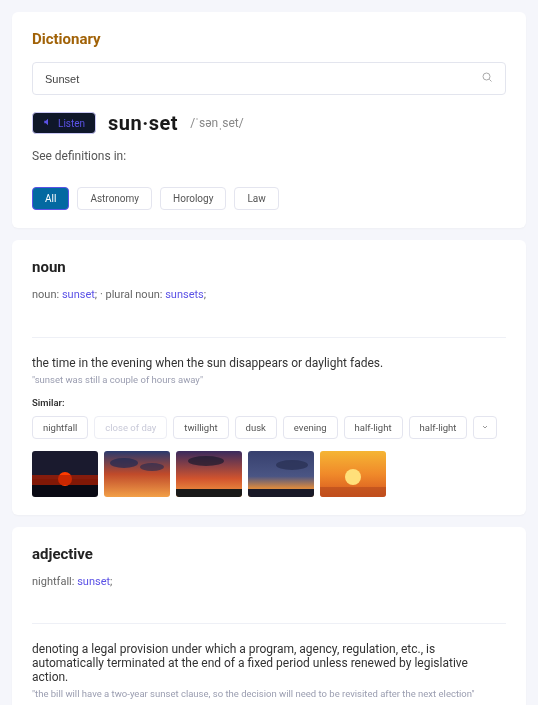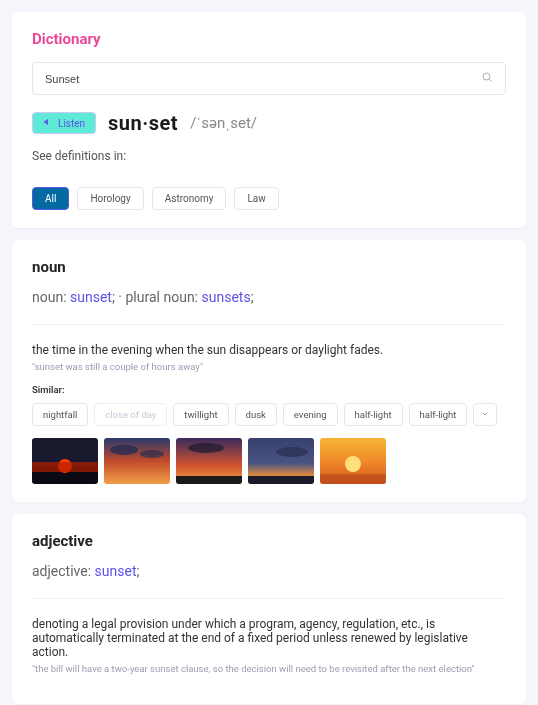--- a/index.html
+++ b/index.html
@@ -14,21 +14,21 @@
   .card {
     background: #fff;
     border-radius: 6px;
     padding: 18px 20px;
     margin-bottom: 12px;
     box-shadow: 0 1px 2px rgba(0,0,0,0.03);
   }
   .page-title {
     font-size: 15px;
     font-weight: 700;
-    color: #ec4899;
+    color: #a16207;
     margin-bottom: 14px;
   }
   .search-box {
     display: flex;
     align-items: center;
     border: 1px solid #e3e5ee;
     border-radius: 4px;
     padding: 8px 12px;
     margin-bottom: 16px;
   }
@@ -49,30 +49,30 @@
   .listen-btn {
     display: flex;
     align-items: center;
     gap: 5px;
     border: 1px solid #c9c7f5;
     color: #5b52e6;
     border-radius: 4px;
     padding: 4px 10px;
     font-size: 10px;
     cursor: pointer;
-    background: #5eead4;
+    background: #0f172a;
   }
   .listen-btn svg { width: 10px; height: 10px; fill: #5b52e6; }
   .headword {
     font-size: 20px;
     font-weight: 700;
     color: #1a1a1a;
     letter-spacing: 0.5px;
   }
-  .pronunciation { font-size: 15px; color: #888; }
+  .pronunciation { font-size: 12px; color: #888; }
   .see-def-label { font-size: 12px; color: #555; margin-bottom: 24px; }
   .category-row { display: flex; gap: 8px; }
   .cat-btn {
     border: 1px solid #e4e5ef;
     border-radius: 4px;
     padding: 5px 12px;
     font-size: 10px;
     color: #555;
     cursor: pointer;
     background: #fff;
@@ -93,25 +93,25 @@
   }
   .region-badge {
     border: 1px solid #c9c7f5;
     color: #5b52e6;
     border-radius: 3px;
     padding: 2px 6px;
     font-size: 8px;
     font-weight: 600;
   }
   .forms-line {
-    font-size: 14px;
+    font-size: 11px;
     color: #666;
     line-height: 1.7;
     margin-bottom: 12px;
-    padding-bottom: 14px;
+    padding-bottom: 32px;
     border-bottom: 1px solid #eef0f6;
   }
   .forms-line .word { color: #5b52e6; }
   .definition {
     font-size: 12px;
     color: #333;
     margin-bottom: 4px;
   }
   .example {
     font-size: 9.5px;
@@ -190,22 +190,22 @@
       <span>Listen</span>
     </div>
     <div class="headword">sun·set</div>
     <div class="pronunciation">/ˈsənˌset/</div>
   </div>
 
   <div class="see-def-label">See definitions in:</div>
 
   <div class="category-row">
     <div class="cat-btn active">All</div>
+    <div class="cat-btn">Astronomy</div>
     <div class="cat-btn">Horology</div>
-    <div class="cat-btn">Astronomy</div>
     <div class="cat-btn">Law</div>
   </div>
 </div>
 
 <div class="card noun">
   <div class="pos-title">noun</div>
   <div class="forms-line">
     <span>noun: </span><span class="word">sunset</span><span>;   ·   plural noun: </span><span class="word">sunsets</span><span>;</span>
   </div>
   <div class="definition">the time in the evening when the sun disappears or daylight fades.</div>
@@ -290,21 +290,21 @@
           <circle cx="33" cy="26" r="8" fill="#ffe07a"></circle>
           <rect y="36" width="66" height="10" fill="#b3481c" opacity="0.6"></rect>
         </svg>
     </div>
   </div>
 </div>
 
 <div class="card adjective">
   <div class="pos-title">adjective</div>
   <div class="forms-line">
-    <span>adjective: </span><span class="word">sunset</span><span>;</span>
+    <span>nightfall: </span><span class="word">sunset</span><span>;</span>
   </div>
   <div class="definition">denoting a legal provision under which a program, agency, regulation, etc., is automatically terminated at the end of a fixed period unless renewed by legislative action.</div>
   <div class="example">"the bill will have a two-year sunset clause, so the decision will need to be revisited after the next election"</div>
 </div>
 
 <div class="card verb">
   <div class="pos-title">
     <span>will</span>
     <span class="region-badge">NORTH AMERICAN</span>
   </div>

